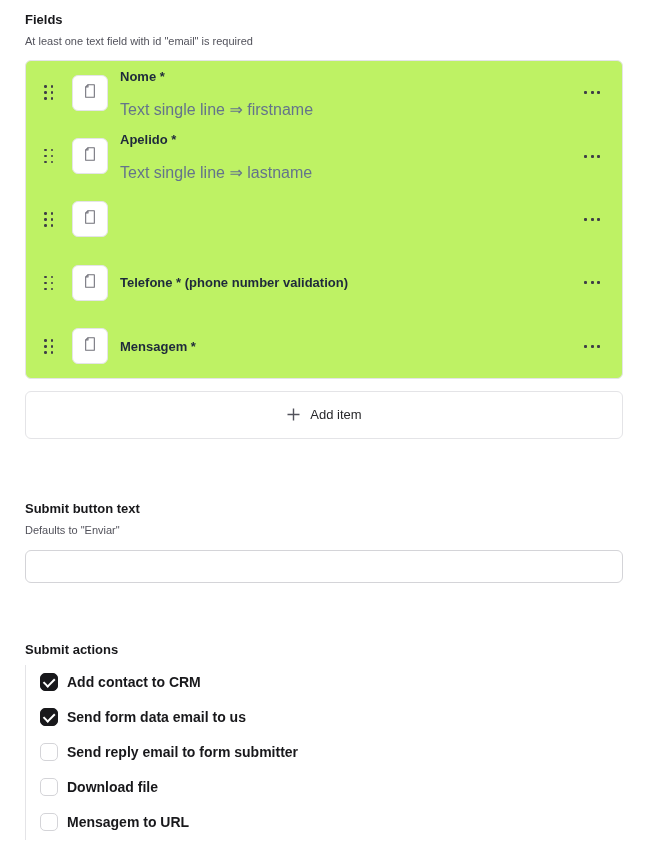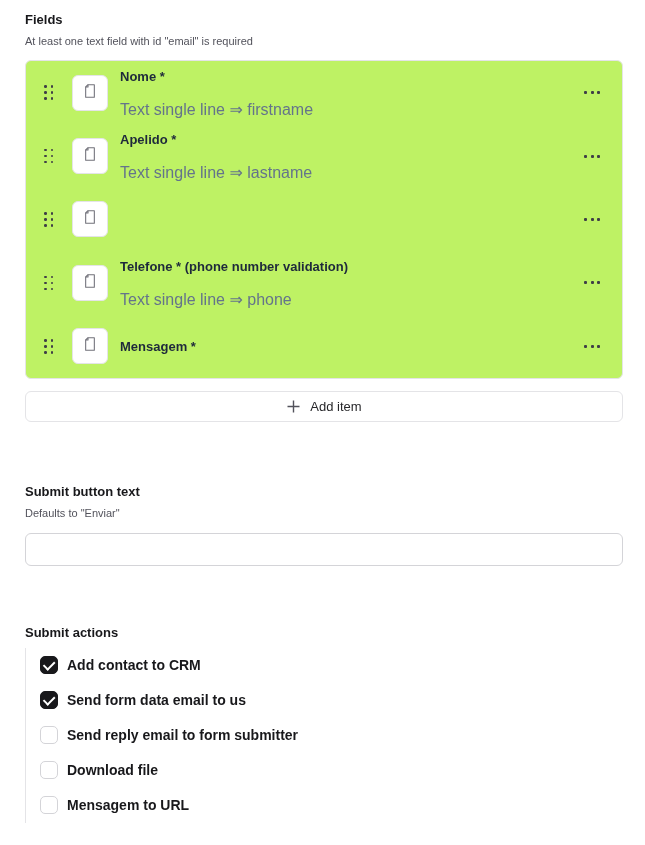--- a/index.html
+++ b/index.html
@@ -57,21 +57,21 @@
     margin-left: auto;
     display: flex; gap: 3.5px; align-items: center;
     padding: 6px 2px; cursor: pointer;
     background: none; border: none;
   }
   .row-menu i { width: 3px; height: 3px; border-radius: 1px; background: #3f3f46; }
 
   
   .add-item-btn {
     margin-top: 12px;
-    width: 100%; height: 31px;
+    width: 100%; height: 48px;
     border: 1px solid #e4e4e7;
     border-radius: 6px;
     background: #fff;
     display: flex; align-items: center; justify-content: center; gap: 9px;
     font-family: "Liberation Sans", sans-serif;
     font-size: 13px; font-weight: 500; color: #27272a;
     cursor: pointer;
   }
 
   
@@ -221,21 +221,20 @@
         <span class="icon-box">
           <span>
             <svg width="16" height="18" viewBox="0 0 24 26" fill="none" stroke="#71717a" stroke-width="1.6" stroke-linejoin="round">
                 <path d="M9 3.5 H18.5 V22.5 H5.5 V7 Z"></path>
                 <path d="M9 3.5 V7 H5.5"></path>
               </svg>
           </span>
         </span>
         <span class="field-texts">
           <span class="field-title" style="display:block">Telefone * (phone number validation)</span>
-          <span class="field-sub" style="display:block">Text single line ⇒ phone</span>
         </span>
         <button class="row-menu">
             <i></i>
             <i></i>
             <i></i>
           </button>
       </div>
 
       <div class="field-row">
         <span class="drag-handle">

